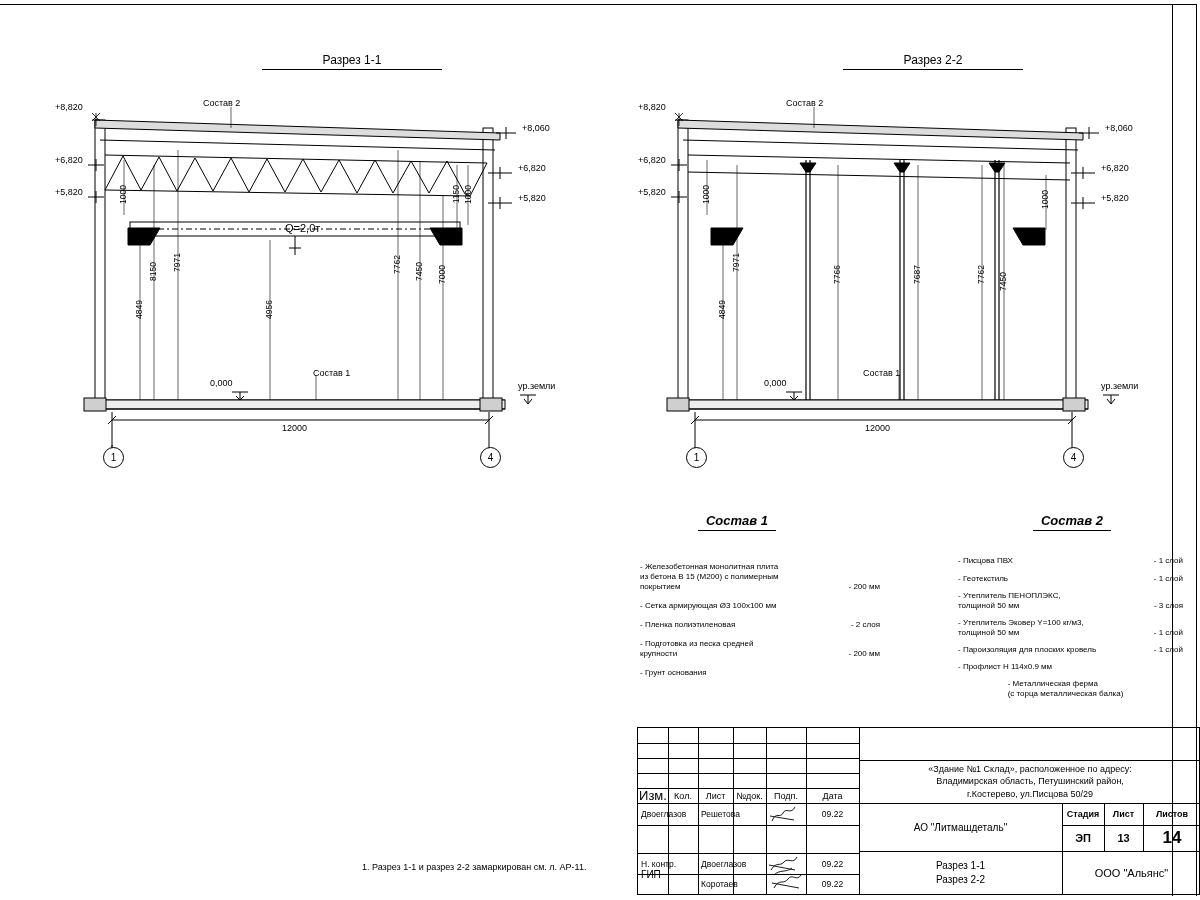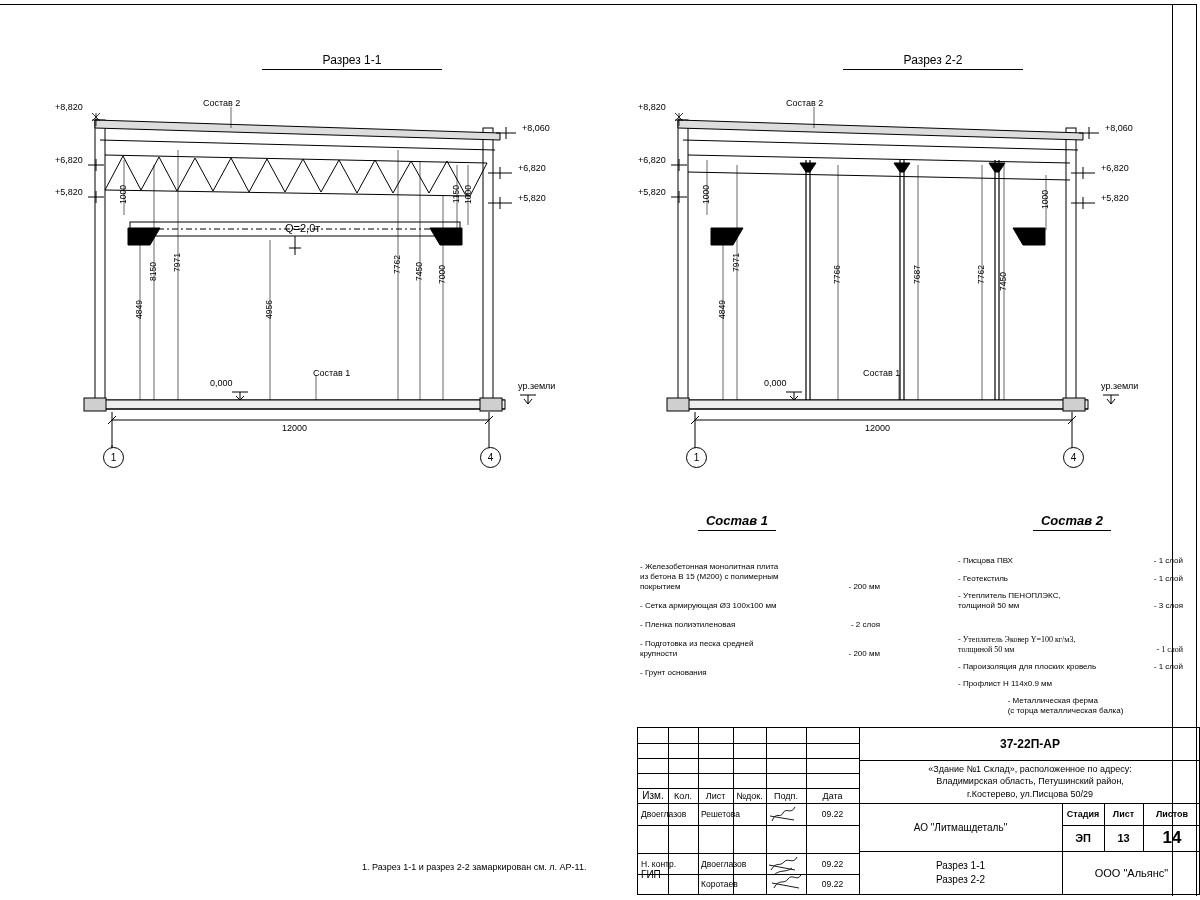--- a/index.html
+++ b/index.html
@@ -280,21 +280,21 @@
     </div>
     <div class="comp-row" style="margin-top:8px;align-items:center;">
       <span class="txt" style="white-space:pre-line;">- Геотекстиль</span>
       <span class="qty">- 1 слой</span>
     </div>
     <div class="comp-row" style="margin-top:7px;">
       <span class="txt" style="white-space:pre-line;">- Утеплитель ПЕНОПЛЭКС,
   толщиной 50 мм</span>
       <span class="qty" style="align-self:flex-end;">- 3 слоя</span>
     </div>
-    <div class="comp-row" style="margin-top:24px;font-family:Liberation Serif, serif;">
+    <div class="comp-row" style="margin-top:7px;">
       <span class="txt" style="white-space:pre-line;">- Утеплитель Эковер Y=100 кг/м3,
   толщиной 50 мм</span>
       <span class="qty" style="align-self:flex-end;">- 1 слой</span>
     </div>
     <div class="comp-row" style="margin-top:7px;">
       <span class="txt" style="white-space:pre-line;max-width:185px;">- Пароизоляция для плоских кровель</span>
       <span class="qty">- 1 слой</span>
     </div>
     <div class="comp-row" style="margin-top:7px;">
       <span class="txt" style="white-space:pre-line;">- Профлист Н 114х0.9 мм</span>
@@ -328,37 +328,36 @@
     <div class="v" style="left:168px;top:0;width:1px;height:166px;"></div>
 
     <div class="h" style="left:221px;top:32px;width:342px;height:1px;"></div>
     <div class="h" style="left:221px;top:75px;width:342px;height:1px;"></div>
     <div class="h" style="left:221px;top:123px;width:342px;height:1px;"></div>
     <div class="v" style="left:424px;top:75px;width:1px;height:91px;"></div>
     <div class="h" style="left:424px;top:97px;width:139px;height:1px;"></div>
     <div class="v" style="left:466px;top:75px;width:1px;height:48px;"></div>
     <div class="v" style="left:505px;top:75px;width:1px;height:48px;"></div>
 
-    <div class="cell bold" style="left:221px;top:0;width:342px;height:32px;font-size:12px;">37-22П-АР</div>
     <div class="cell" style="left:221px;top:32px;width:342px;height:43px;font-size:9px;white-space:pre-line;line-height:1.35;">«Здание №1 Склад», расположенное по адресу:
 Владимирская область, Петушинский район,
 г.Костерево, ул.Писцова 50/29</div>
     <div class="cell" style="left:221px;top:75px;width:203px;height:48px;font-size:10px;">АО "Литмашдеталь"</div>
     <div class="cell" style="left:221px;top:123px;width:203px;height:43px;font-size:10px;white-space:pre-line;line-height:1.4;">Разрез 1-1
 Разрез 2-2</div>
     <div class="cell" style="left:424px;top:123px;width:139px;height:43px;font-size:11px;">ООО "Альянс"</div>
 
     <div class="cell" style="left:424px;top:75px;width:42px;height:22px;font-size:9px;font-weight:bold;">Стадия</div>
     <div class="cell" style="left:466px;top:75px;width:39px;height:22px;font-size:9px;font-weight:bold;">Лист</div>
     <div class="cell" style="left:505px;top:75px;width:58px;height:22px;font-size:9px;font-weight:bold;">Листов</div>
     <div class="cell" style="left:424px;top:97px;width:42px;height:26px;font-size:11px;font-weight:bold;">ЭП</div>
     <div class="cell" style="left:466px;top:97px;width:39px;height:26px;font-size:11px;font-weight:bold;">13</div>
     <div class="cell" style="left:505px;top:97px;width:58px;height:26px;font-size:17px;font-weight:bold;">14</div>
 
-    <div class="cell" style="left:0;top:60px;width:30px;height:15px;font-size:10px;">Изм.</div>
+    <div class="cell" style="left:0;top:60px;width:30px;height:15px;font-size:13px;">Изм.</div>
     <div class="cell" style="left:30px;top:60px;width:30px;height:15px;font-size:9px;">Кол.</div>
     <div class="cell" style="left:60px;top:60px;width:35px;height:15px;font-size:9px;">Лист</div>
     <div class="cell" style="left:95px;top:60px;width:33px;height:15px;font-size:9px;">№док.</div>
     <div class="cell" style="left:128px;top:60px;width:40px;height:15px;font-size:9px;">Подп.</div>
     <div class="cell" style="left:168px;top:60px;width:53px;height:15px;font-size:9px;">Дата</div>
 
     <div class="cell left" style="left:0;top:75px;width:60px;height:22px;font-size:8.5px;">Двоеглазов</div>
     <div class="cell left" style="left:60px;top:75px;width:68px;height:22px;font-size:8.5px;">Решетова</div>
     <div class="cell" style="left:168px;top:75px;width:53px;height:22px;font-size:8.5px;">09.22</div>
 

